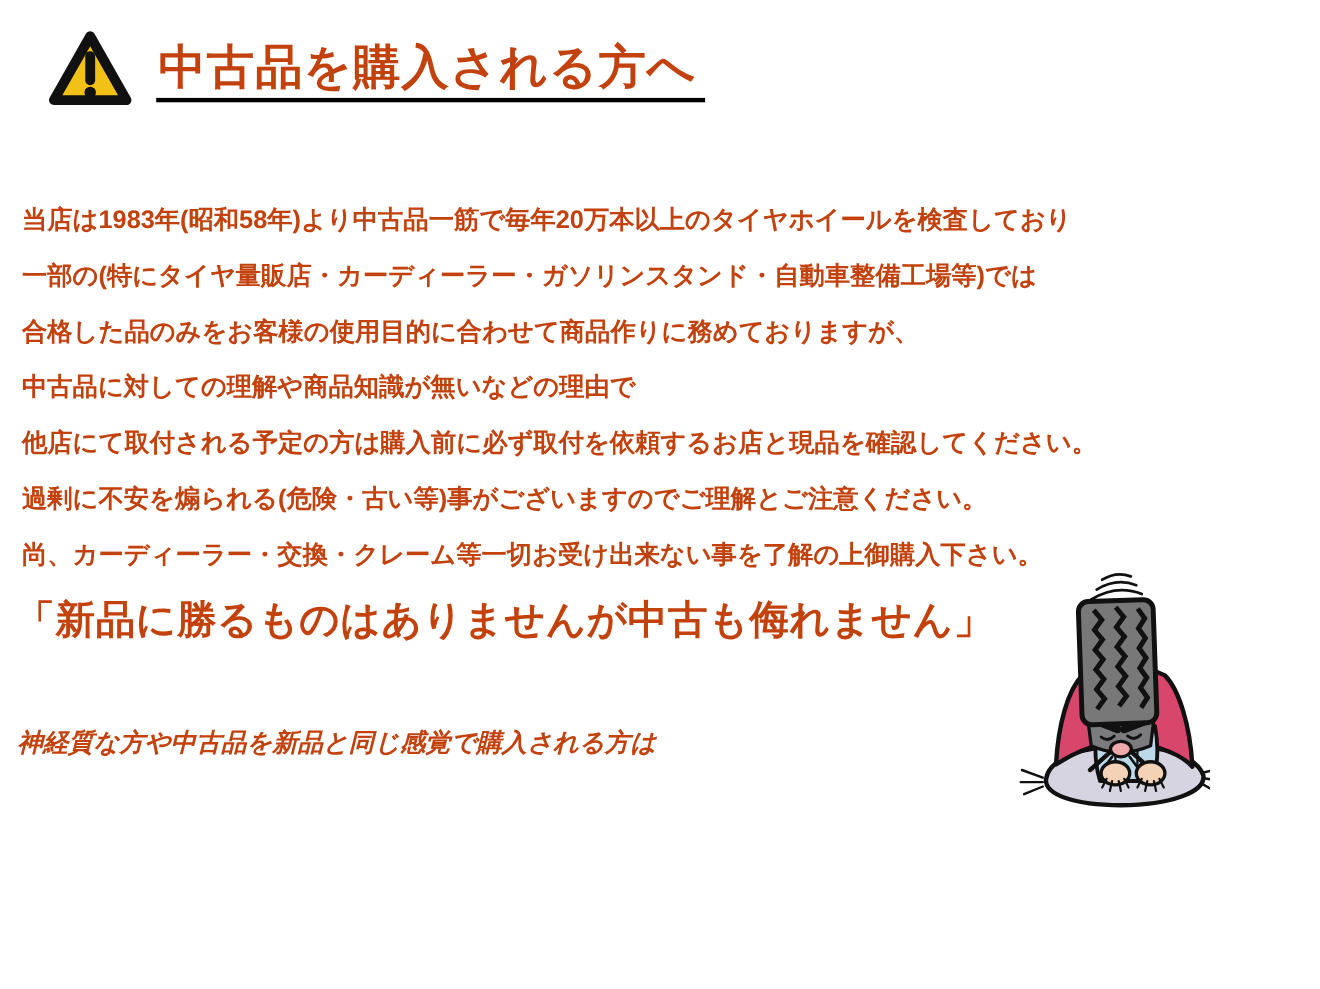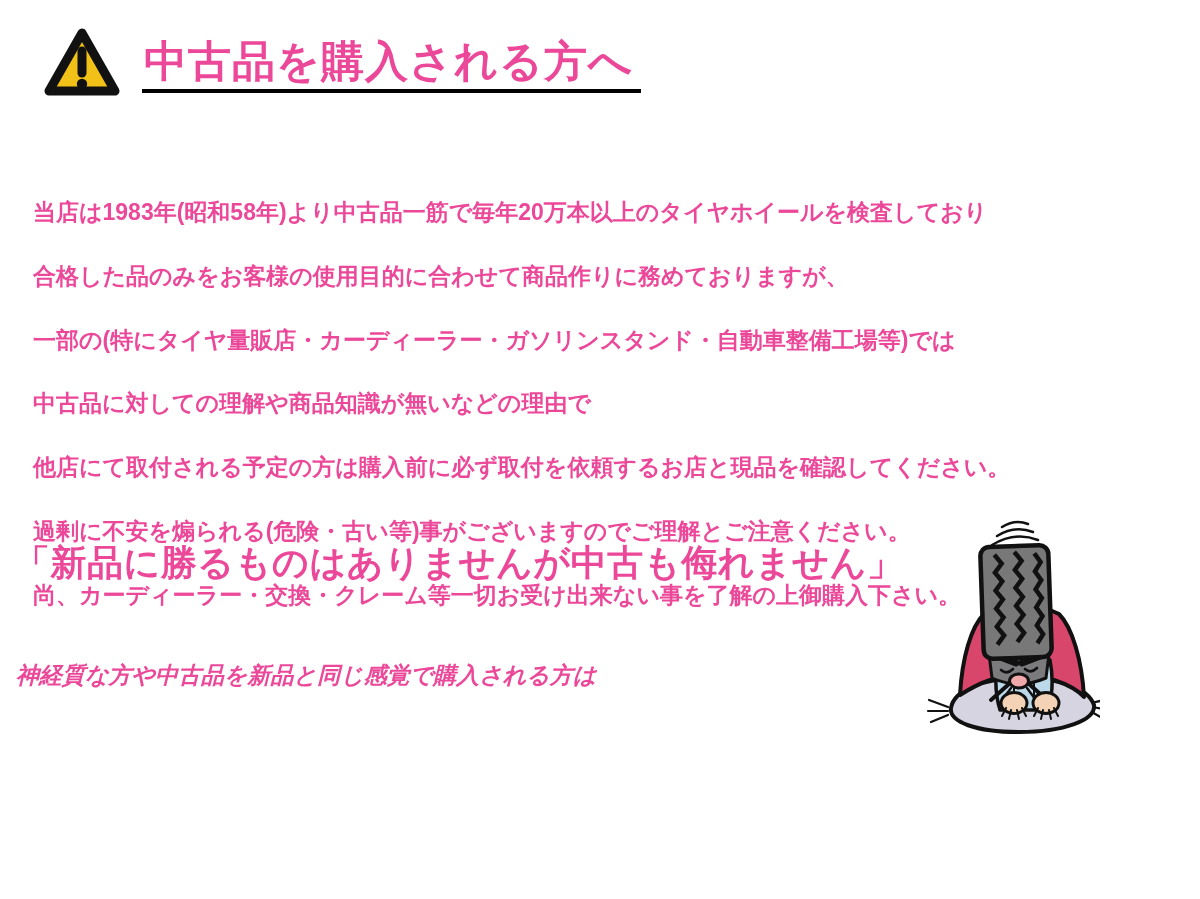--- a/index.html
+++ b/index.html
@@ -1,21 +1,21 @@
 <!DOCTYPE html>
 <html><head>
 <meta charset="utf-8">
 <style>
   html, body { margin: 0; padding: 0; background: #ffffff; }
   .page {
     position: relative;
     width: 1100px;
     height: 899px;
     background: #ffffff;
-    color: #ec4899;
+    color: #c2410c;
     font-family: "Liberation Sans", "DejaVu Sans", sans-serif;
     overflow: hidden;
   }
   .header {
     position: absolute;
     left: 42px;
     top: 26px;
     display: flex;
     align-items: flex-start;
     gap: 20px;
@@ -26,21 +26,21 @@
     font-size: 43px;
     font-weight: 900;
     letter-spacing: 1px;
     line-height: 1;
     border-bottom: 4px solid #000;
     padding: 2px 8px 6px 2px;
     white-space: nowrap;
   }
   .notice { position: absolute; left: 16px; top: 172px; }
   .notice p {
-    margin: 17px;
+    margin: 4px;
     font-size: 23px;
     font-weight: 700;
     line-height: 46.8px;
     white-space: nowrap;
   }
   .slogan {
     position: absolute;
     left: 14px;
     top: 539px;
     margin: 0;
@@ -75,22 +75,22 @@
     <svg class="warning-icon" viewBox="0 0 80 76" aria-hidden="true">
       <path d="M40,7 L73,65 L7,65 Z" fill="#f2c117" stroke="#111111" stroke-width="9" stroke-linejoin="round"></path>
       <path d="M40,25 L40,47" stroke="#111111" stroke-width="9" stroke-linecap="round"></path>
       <circle cx="40" cy="58" r="5.2" fill="#111111"></circle>
     </svg>
     <h1 class="page-title">中古品を購入される方へ</h1>
   </header>
 
   <section class="notice">
     <p>当店は1983年(昭和58年)より中古品一筋で毎年20万本以上のタイヤホイールを検査しており</p>
+    <p>一部の(特にタイヤ量販店・カーディーラー・ガソリンスタンド・自動車整備工場等)では</p>
     <p>合格した品のみをお客様の使用目的に合わせて商品作りに務めておりますが、</p>
-    <p>一部の(特にタイヤ量販店・カーディーラー・ガソリンスタンド・自動車整備工場等)では</p>
     <p>中古品に対しての理解や商品知識が無いなどの理由で</p>
     <p>他店にて取付される予定の方は購入前に必ず取付を依頼するお店と現品を確認してください。</p>
     <p>過剰に不安を煽られる(危険・古い等)事がございますのでご理解とご注意ください。</p>
     <p>尚、カーディーラー・交換・クレーム等一切お受け出来ない事を了解の上御購入下さい。</p>
   </section>
 
   <h2 class="slogan">「新品に勝るものはありませんが中古も侮れません」</h2>
 
   <section class="closing">
     <p>神経質な方や中古品を新品と同じ感覚で購入される方は</p>

